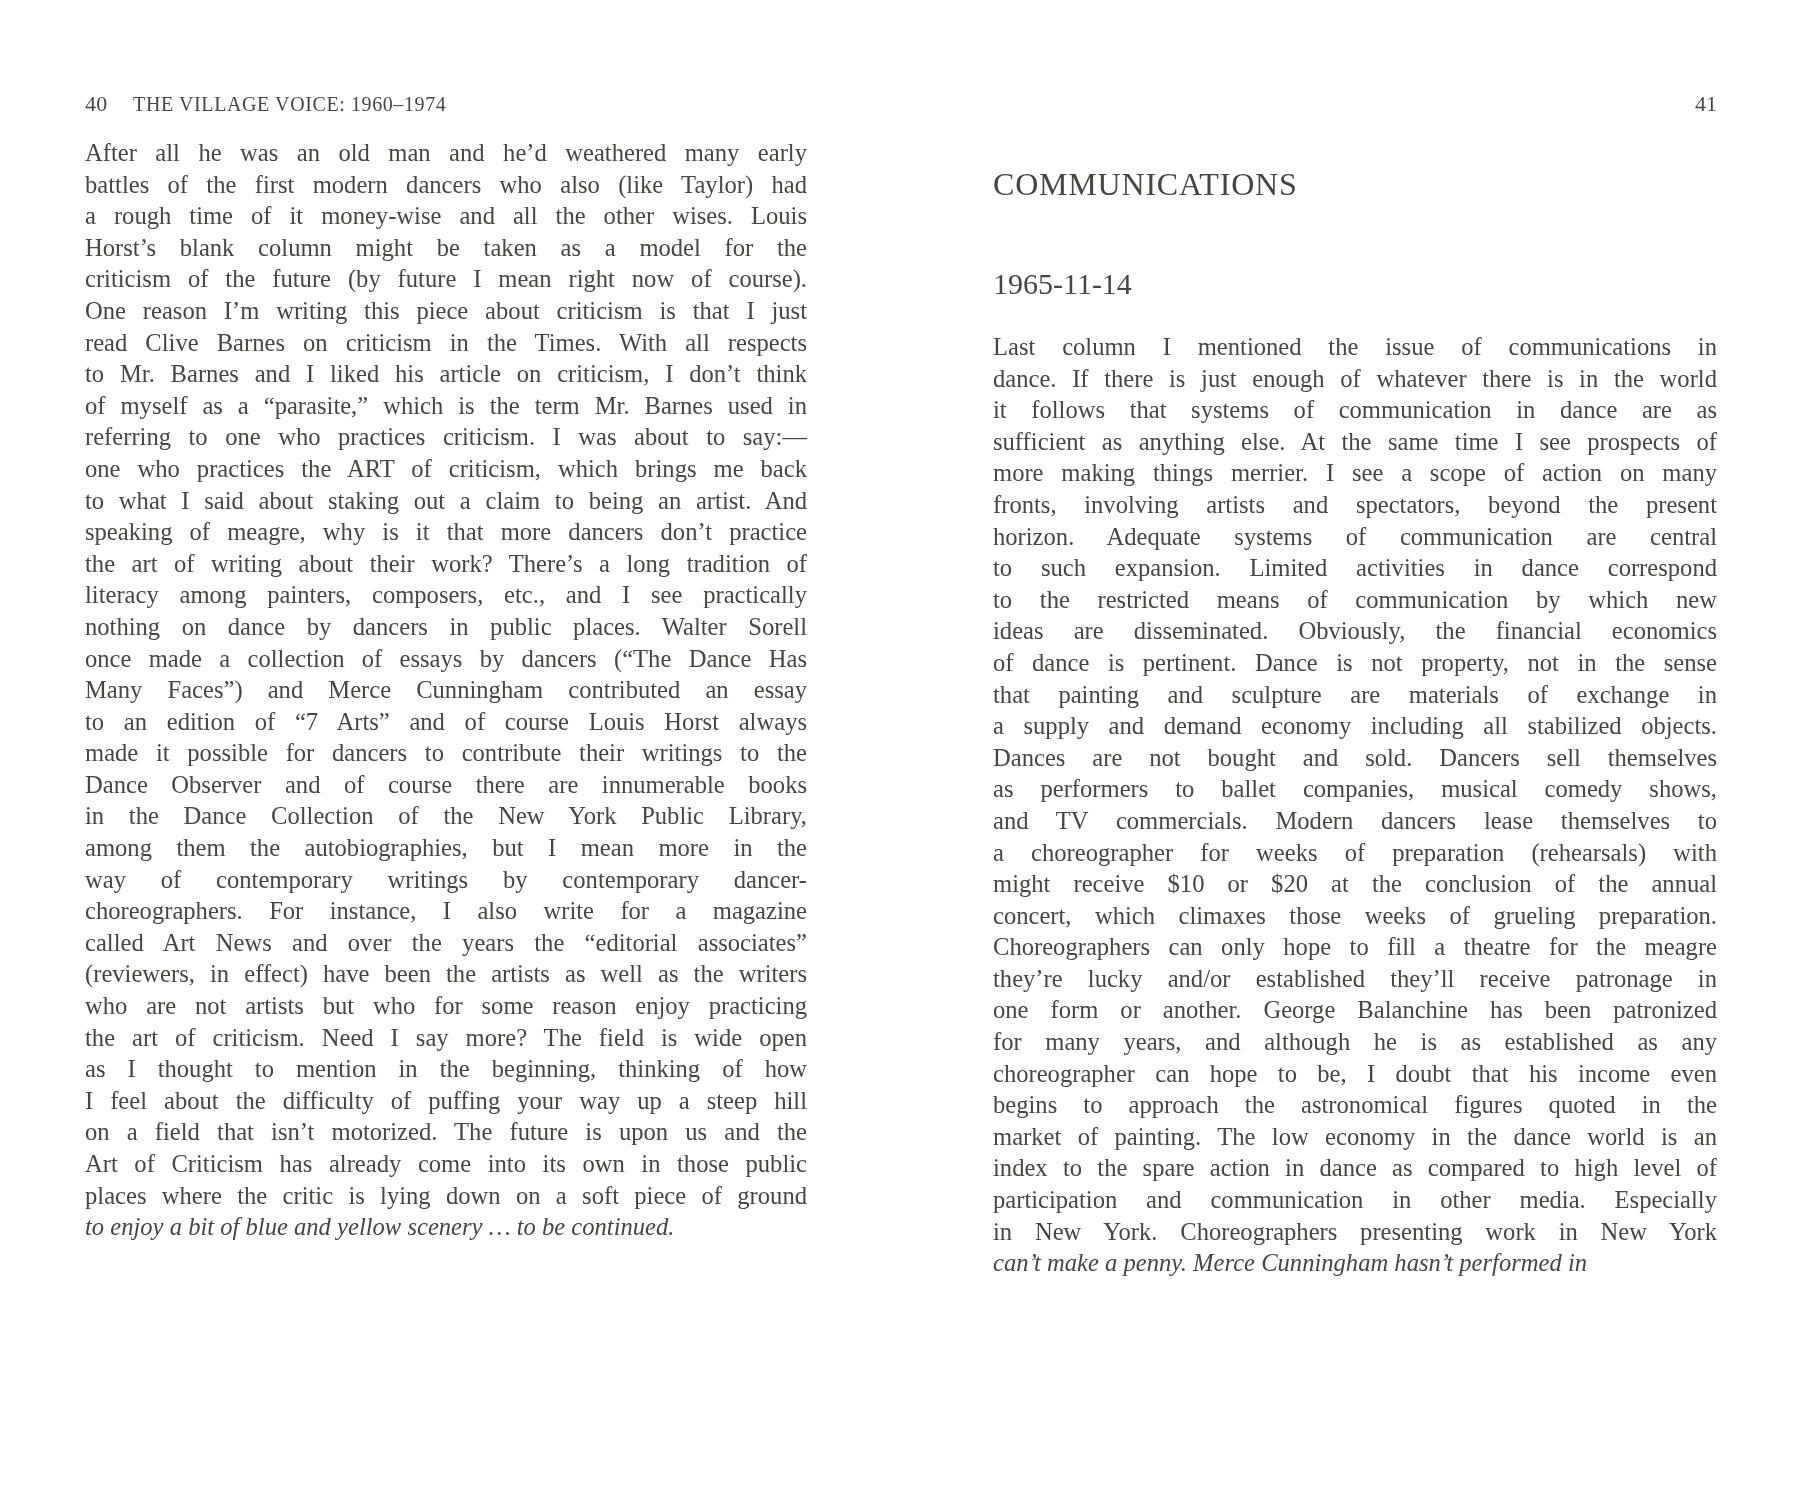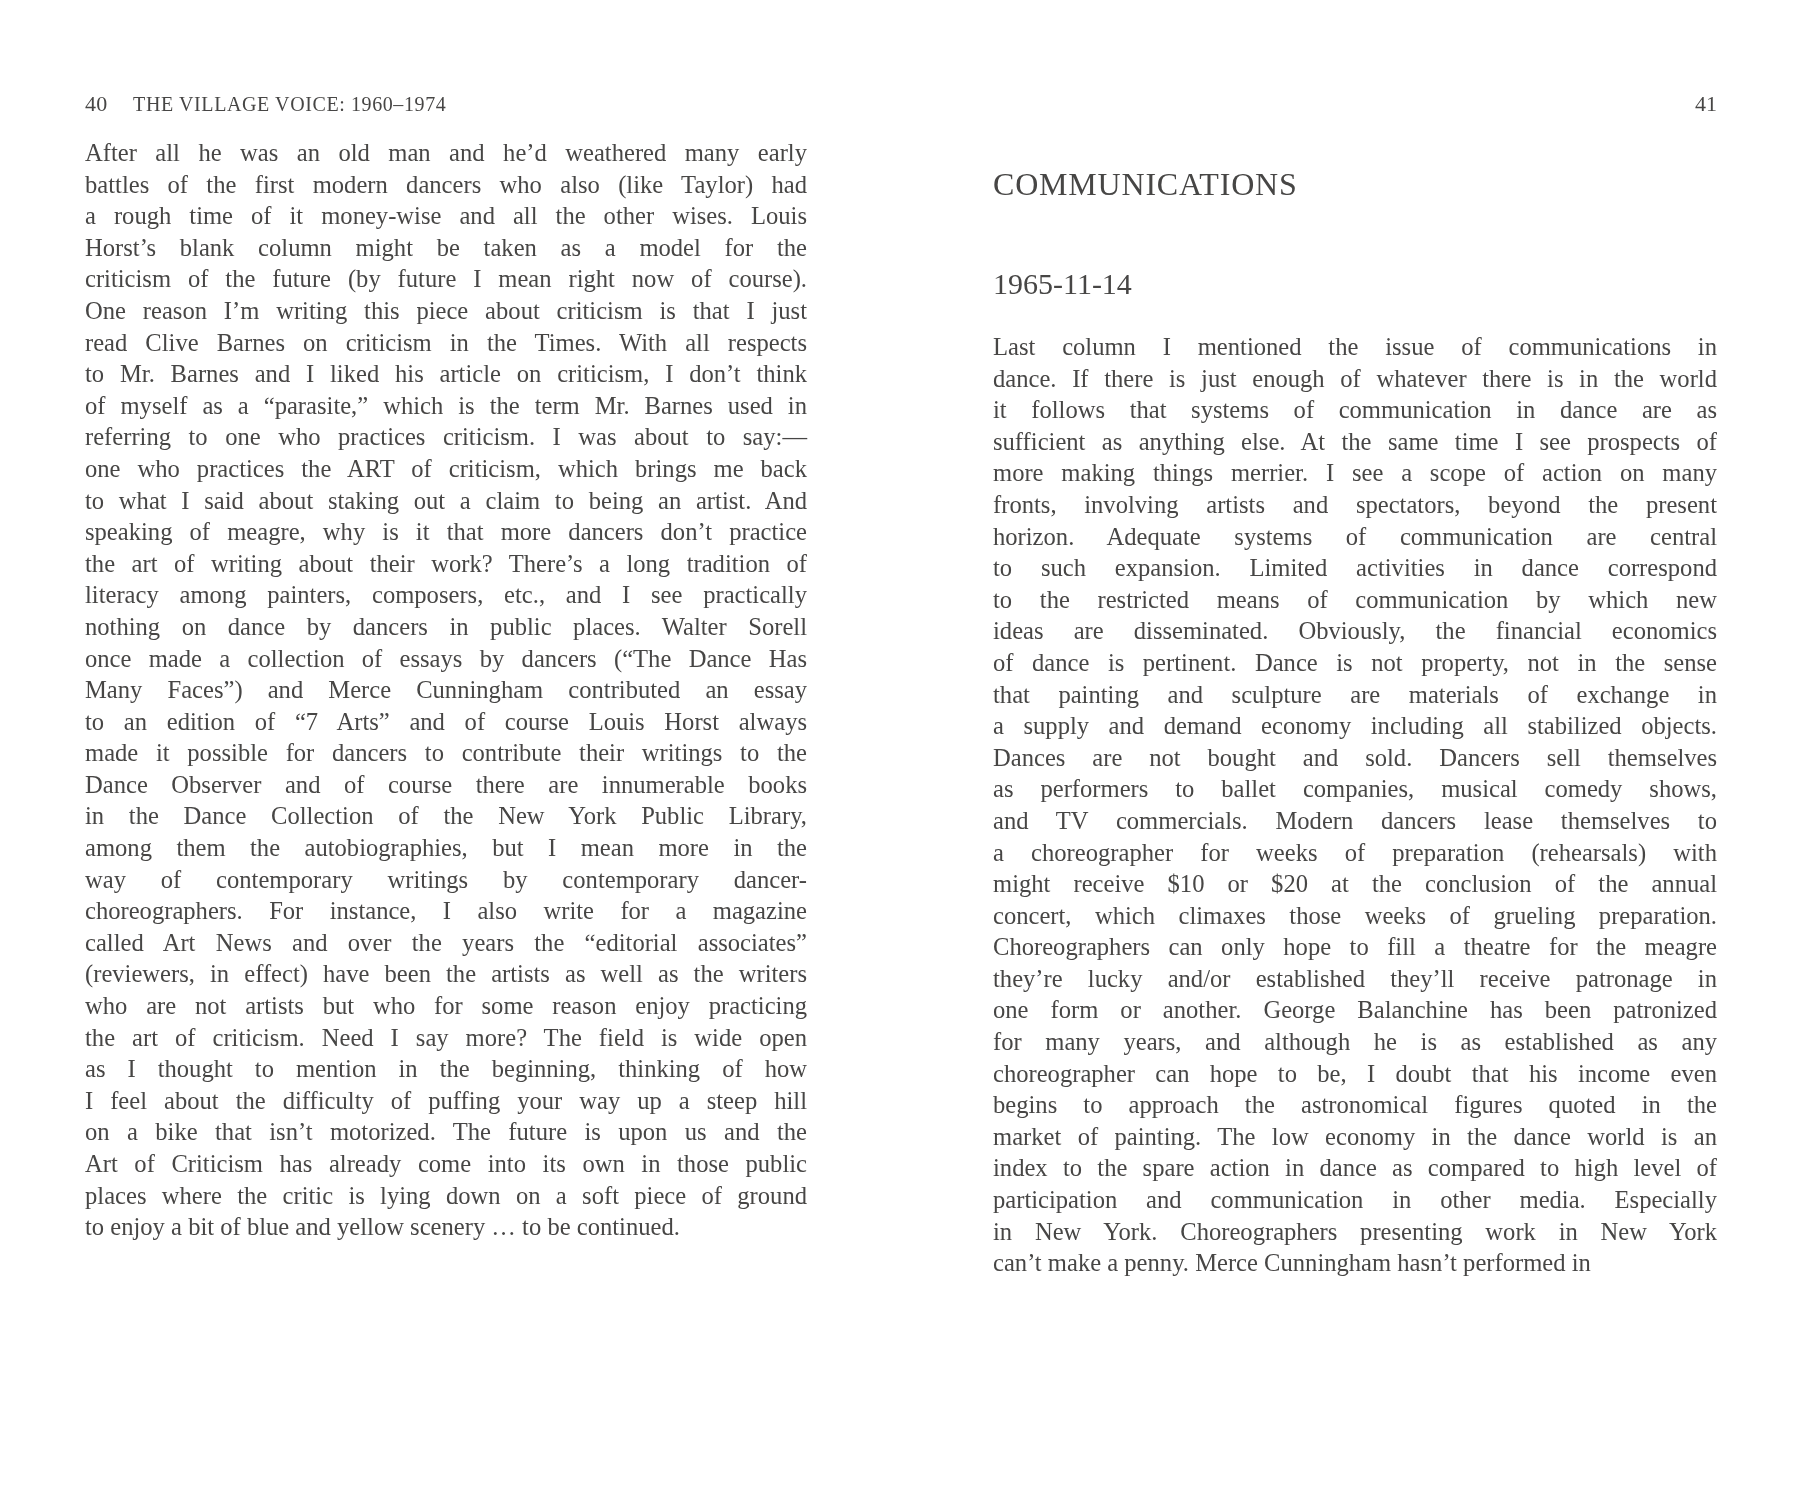--- a/index.html
+++ b/index.html
@@ -55,20 +55,21 @@
     .line {
       display: block;
       text-align: justify;
       text-align-last: justify;
       white-space: nowrap;
       height: 31.6px;
       overflow: visible;
     }
     .line.last {
       text-align-last: left;
+      font-style: italic;
     }
 
     .section-title {
       position: absolute;
       top: 164px;
       left: 0;
       font-size: 32px;
       line-height: 40px;
       letter-spacing: 0.8px;
       white-space: nowrap;
@@ -115,21 +116,21 @@
       <span class="line">in the Dance Collection of the New York Public Library,</span>
       <span class="line">among them the autobiographies, but I mean more in the</span>
       <span class="line">way of contemporary writings by contemporary dancer-</span>
       <span class="line">choreographers. For instance, I also write for a magazine</span>
       <span class="line">called Art News and over the years the “editorial associates”</span>
       <span class="line">(reviewers, in effect) have been the artists as well as the writers</span>
       <span class="line">who are not artists but who for some reason enjoy practicing</span>
       <span class="line">the art of criticism. Need I say more? The field is wide open</span>
       <span class="line">as I thought to mention in the beginning, thinking of how</span>
       <span class="line">I feel about the difficulty of puffing your way up a steep hill</span>
-      <span class="line">on a bike that isn’t motorized. The future is upon us and the</span>
+      <span class="line">on a field that isn’t motorized. The future is upon us and the</span>
       <span class="line">Art of Criticism has already come into its own in those public</span>
       <span class="line">places where the critic is lying down on a soft piece of ground</span>
       <span class="line last">to enjoy a bit of blue and yellow scenery … to be continued.</span>
     </div>
 </div>
 
 <div class="page page-right">
   <div class="folio-right">41</div>
   <div class="section-title">COMMUNICATIONS</div>
   <div class="dateline">1965-11-14</div>

